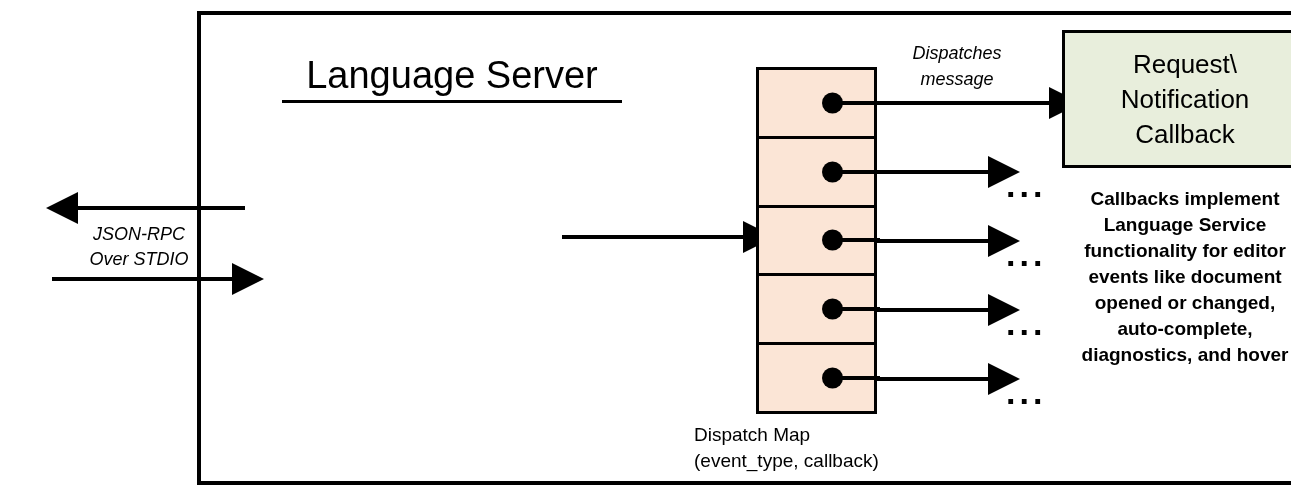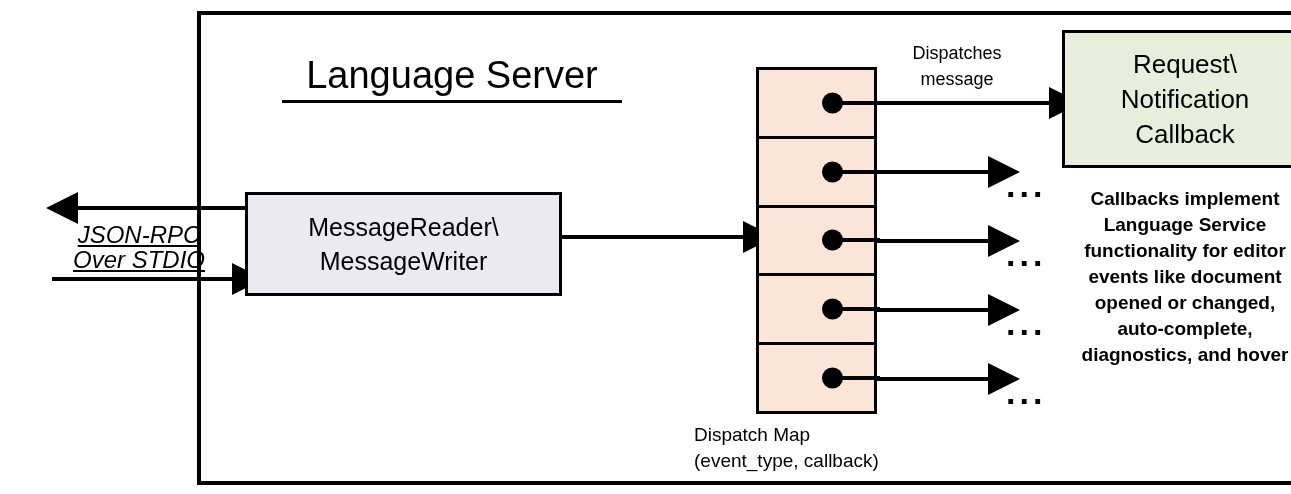--- a/index.html
+++ b/index.html
@@ -64,42 +64,42 @@
     line-height:25px;
     white-space:pre-line;
   }
 
   
   #jsonrpc-label{
     left:20px; top:222px;
     width:150px;
     text-align:center;
     font-style:italic;
-    font-size:24px;
+    font-size:18px;
     line-height:25px;
     white-space:pre-line;
-    text-decoration:underline;
   }
 
   
   #lookup-label{
     left:512px; top:151px;
     width:190px;
     text-align:center;
     font-style:italic;
     font-size:18px;
     line-height:27px;
     white-space:pre-line;
   }
 
   
   #dispatch-msg-label{
     left:838px; top:40px;
     width:150px;
     text-align:center;
+    font-style:italic;
     font-size:18px;
     line-height:26px;
     white-space:pre-line;
   }
 
   
   #dispatch-map{
     left:712px; top:67px;
     width:121px; height:347px;
     border:3px solid #000;
@@ -227,24 +227,20 @@
     </g>
   </svg>
 
   <div id="server-border" class="abs"></div>
 
   <div id="server-title" class="abs">Language Server</div>
 
   <div id="jsonrpc-label" class="abs">JSON-RPC
 Over STDIO</div>
 
-  <div id="reader-writer-box" class="abs">
-    <div class="lbl">MessageReader\
-MessageWriter</div>
-  </div>
 
 
   <div id="dispatch-msg-label" class="abs">Dispatches
 message</div>
 
   <div id="dispatch-map" class="abs">
     <div class="row">
       <span class="dot"></span>
       <span class="stub"></span>
     </div>

